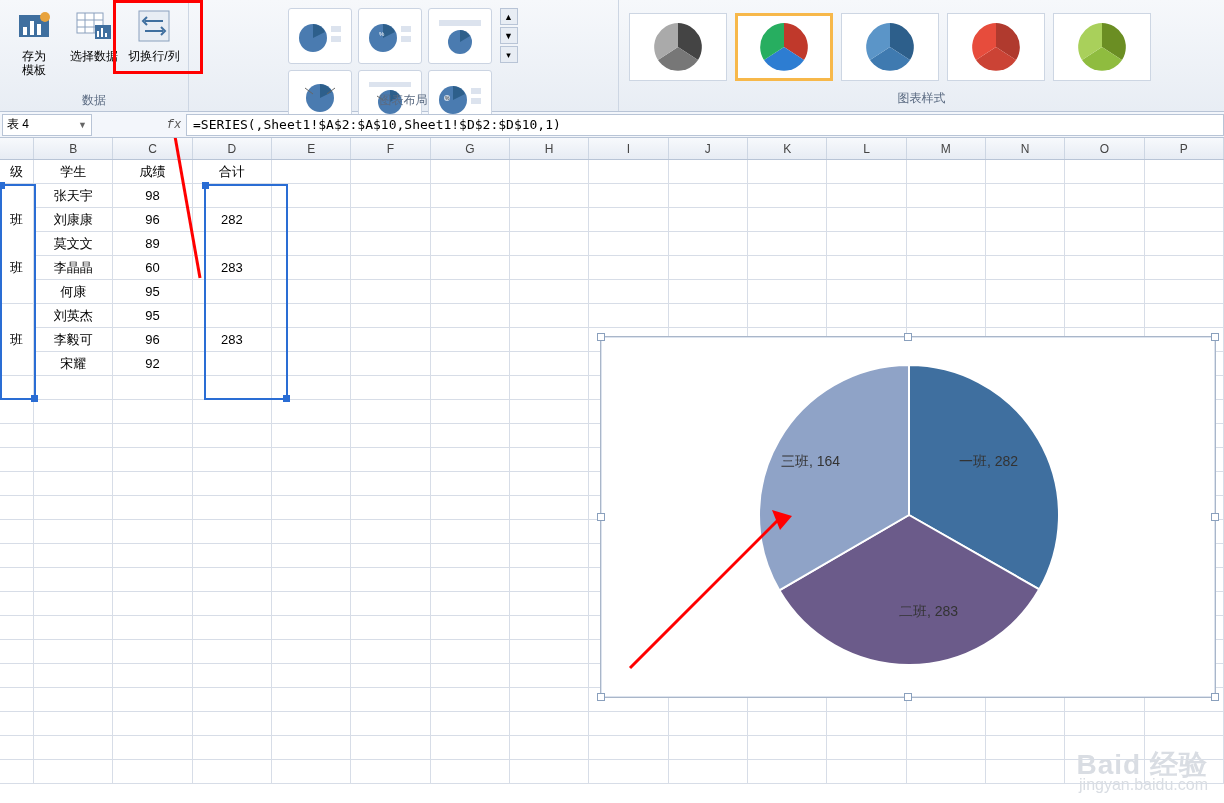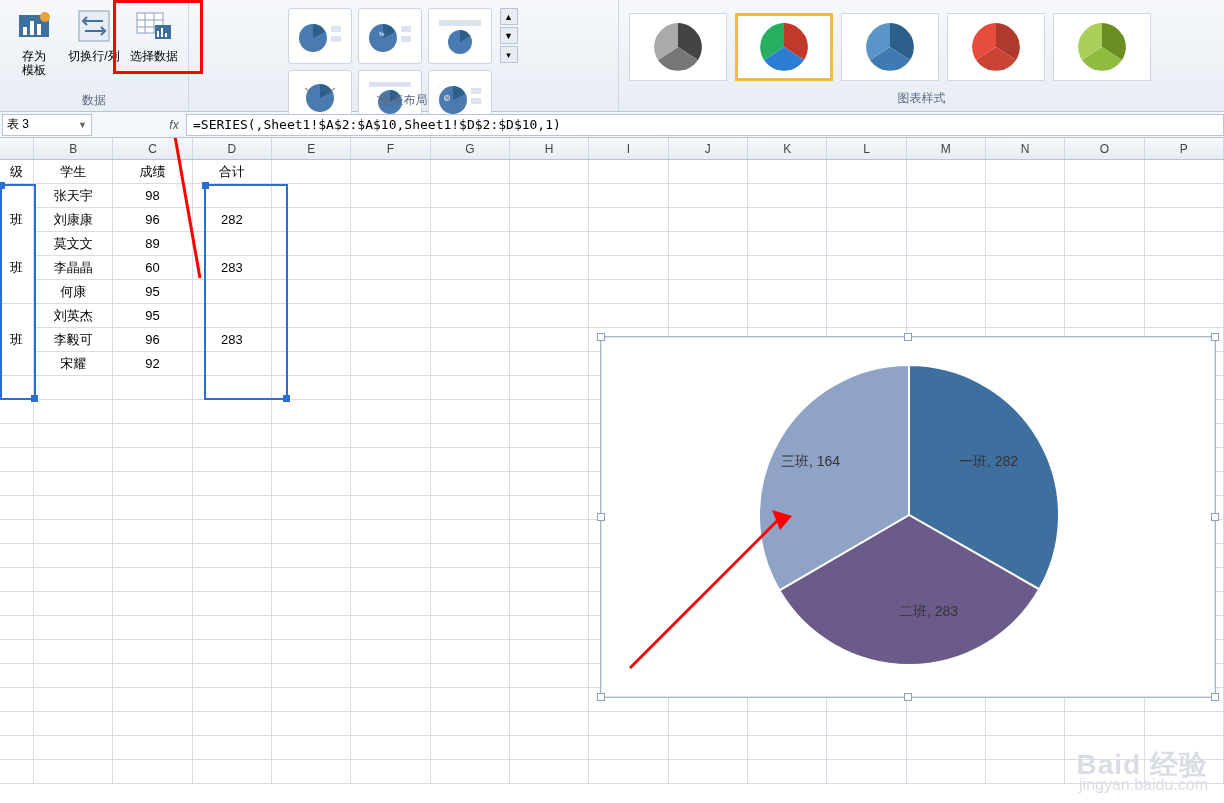--- a/index.html
+++ b/index.html
@@ -25,21 +25,21 @@
 .style-item.sel { border: 3px solid #f7b84a; }
 .style-label { text-align: center; color: #5b6b82; height: 20px; display:flex; align-items:center; justify-content:center; }
 
 
 .highlight-box { position: absolute; border: 3px solid #ff0000; pointer-events: none; }
 
 
 .fbar { height: 26px; border-bottom: 1px solid #b8c4d6; display: flex; align-items: center; background: #f3f6fb; }
 .name-box { width: 90px; height: 22px; border: 1px solid #b8c4d6; background: #fff; margin-left: 2px; padding: 0 4px; display: flex; align-items: center; justify-content: space-between; font-size: 12px; }
 .name-box .dd { font-size: 9px; color: #666; }
-.fx { width: 24px; text-align: center; font-style: italic; color: #555; }
+.fx { width: 24px; text-align: center; font-style: italic; color: #555; font-family: Liberation Mono, monospace; }
 .fld { flex: 1; height: 22px; border: 1px solid #b8c4d6; background: #fff; padding: 0 6px; display: flex; align-items: center; font-family: Consolas, monospace; font-size: 13px; }
 
 
 .sheet { position: relative; height: 665px; overflow: hidden; }
 .colhdr { display: flex; height: 22px; background: linear-gradient(#f7f9fc,#e7ecf4); border-bottom: 1px solid #b8c4d6; }
 .ch { border-right: 1px solid #cdd6e3; display: flex; align-items: center; justify-content: center; color: #444; font-size: 12px; }
 .grid { position: relative; }
 .row { display: flex; height: 24px; }
 .cell { border-right: 1px solid #d7dde7; border-bottom: 1px solid #d7dde7; display: flex; align-items: center; justify-content: center; font-size: 13px; background: #fff; }
 
@@ -73,47 +73,47 @@
           <svg width="34" height="34">
               <rect x="2" y="6" width="30" height="22" fill="#3f6f9f"></rect>
               <rect x="6" y="18" width="4" height="8" fill="#fff"></rect>
               <rect x="13" y="12" width="4" height="14" fill="#fff"></rect>
               <rect x="20" y="15" width="4" height="11" fill="#fff"></rect>
               <circle cx="28" cy="8" r="5" fill="#e8a33d"></circle>
             </svg>
         </div>
         <div class="lbl" style="white-space:pre-line">存为
 模板</div>
-      </div>
-      <div class="big-btn">
-        <div class="ico">
-          <svg width="34" height="34">
-              <rect x="2" y="2" width="30" height="30" fill="#e8edf4" stroke="#8aa0bd"></rect>
-              <path d="M8 12 H26 M8 22 H26" stroke="#3f6f9f" stroke-width="2"></path>
-              <path d="M10 8 L6 12 L10 16 M24 18 L28 22 L24 26" fill="none" stroke="#3f6f9f" stroke-width="2"></path>
-            </svg>
-        </div>
-        <div class="lbl">切换行/列</div>
       </div>
       <div class="big-btn" style="position:relative">
         <div class="ico">
           <svg width="38" height="34">
               <rect x="2" y="4" width="26" height="20" fill="#fff" stroke="#8aa0bd"></rect>
               <line x1="2" y1="11" x2="28" y2="11" stroke="#8aa0bd"></line>
               <line x1="2" y1="18" x2="28" y2="18" stroke="#8aa0bd"></line>
               <line x1="10" y1="4" x2="10" y2="24" stroke="#8aa0bd"></line>
               <line x1="19" y1="4" x2="19" y2="24" stroke="#8aa0bd"></line>
               <rect x="20" y="16" width="16" height="14" fill="#3f6f9f"></rect>
               <rect x="22" y="22" width="2" height="6" fill="#fff"></rect>
               <rect x="26" y="19" width="2" height="9" fill="#fff"></rect>
               <rect x="30" y="24" width="2" height="4" fill="#fff"></rect>
             </svg>
         </div>
         <div class="lbl">选择数据</div>
       </div>
+      <div class="big-btn">
+        <div class="ico">
+          <svg width="34" height="34">
+              <rect x="2" y="2" width="30" height="30" fill="#e8edf4" stroke="#8aa0bd"></rect>
+              <path d="M8 12 H26 M8 22 H26" stroke="#3f6f9f" stroke-width="2"></path>
+              <path d="M10 8 L6 12 L10 16 M24 18 L28 22 L24 26" fill="none" stroke="#3f6f9f" stroke-width="2"></path>
+            </svg>
+        </div>
+        <div class="lbl">切换行/列</div>
+      </div>
     </div>
     <div class="rg-label">数据</div>
   </div>
 
   <div class="ribbon-group" style="width:430px">
     <div class="rg-body">
       <div class="layout-grid">
         <div class="layout-item">
             <svg width="50" height="40">
               <circle cx="18" cy="22" r="14" fill="#4a7bb0"></circle>
@@ -223,21 +223,21 @@
         </div>
       </div>
     <div class="style-label">图表样式</div>
   </div>
 </div>
 
 <div class="highlight-box" style="left:113px; top:0px; width:90px; height:74px;"></div>
 
 <div class="fbar">
   <div class="name-box">
-    <span>表 3</span>
+    <span>表 4</span>
     <span class="dd">▼</span>
   </div>
   <div style="width:70px"></div>
   <div class="fx">fx</div>
   <div class="fld">
       <span>=SERIES(,Sheet1!$A$2:$A$10,Sheet1!$D$2:$D$10,1)</span>
     </div>
 </div>
 
 <div class="sheet">

